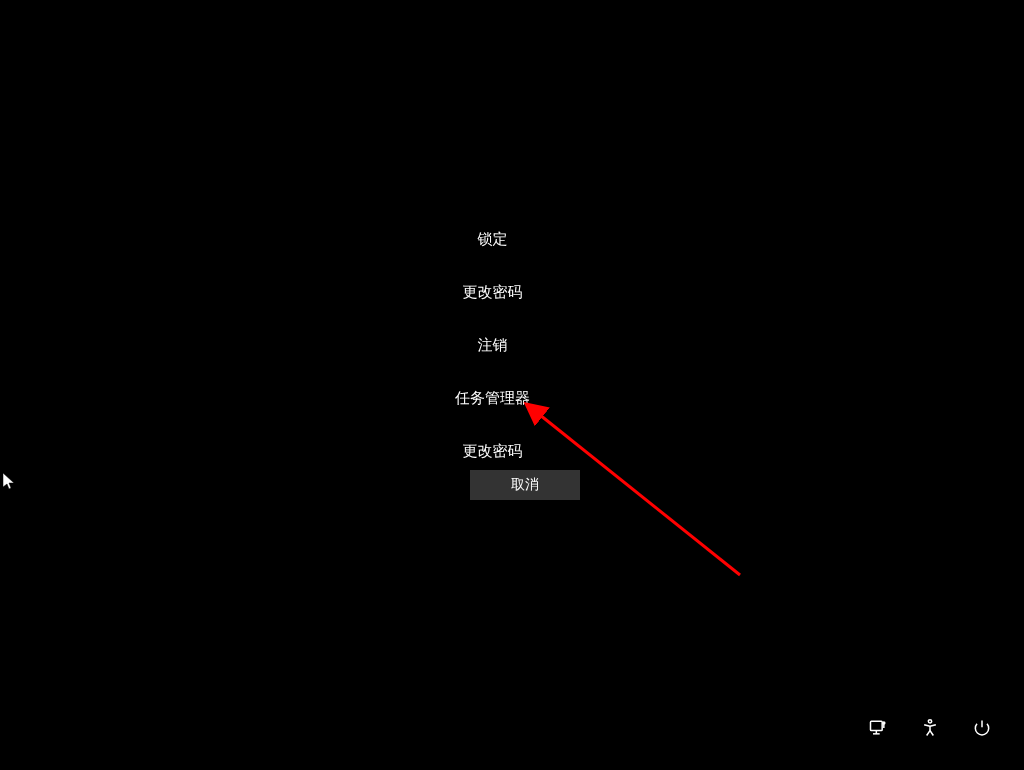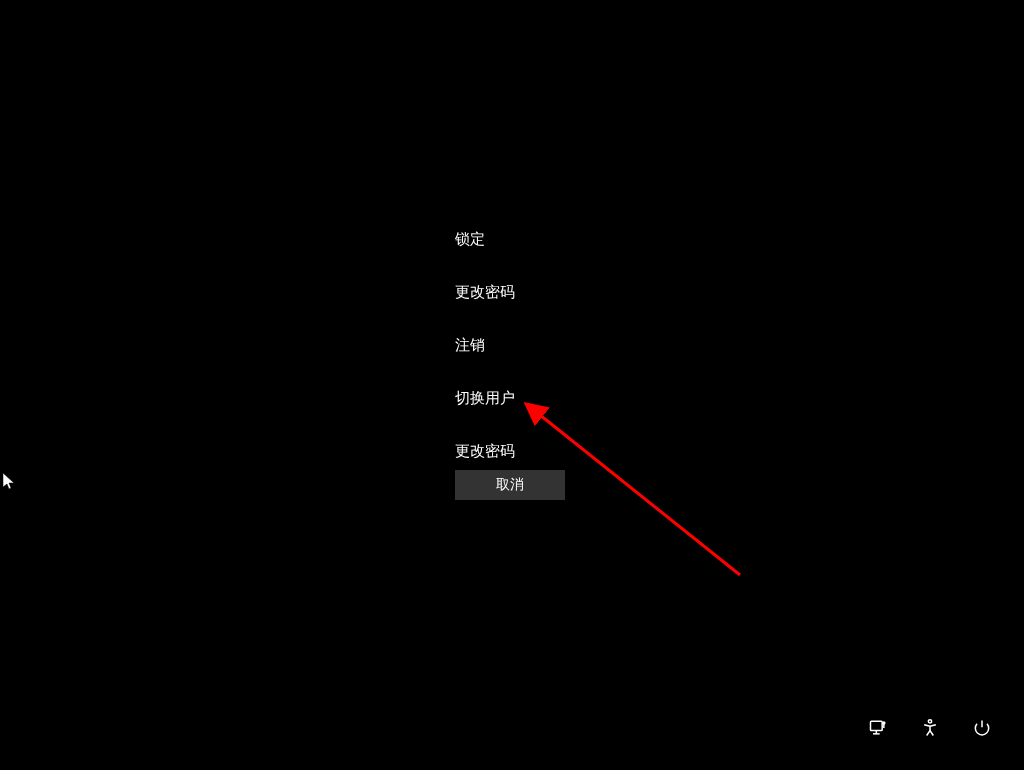--- a/index.html
+++ b/index.html
@@ -14,32 +14,33 @@
       font-family: "Microsoft YaHei", "Segoe UI", sans-serif;
       position: relative;
       overflow: hidden;
     }
     .menu-container {
       position: absolute;
       left: 455px;
       top: 220px;
       display: flex;
       flex-direction: column;
+      align-items: center;
     }
     .menu-item {
       color: #fff;
       font-size: 15px;
       padding: 10px 0;
       margin-bottom: 14px;
       cursor: pointer;
       white-space: nowrap;
     }
     .cancel-button {
       position: absolute;
-      left: 455px;
+      left: 470px;
       top: 470px;
       width: 110px;
       height: 30px;
       background: #333;
       color: #fff;
       border: none;
       font-size: 14px;
       cursor: pointer;
       font-family: inherit;
     }
@@ -86,21 +87,21 @@
   <div class="menu-item">
     <span>锁定</span>
   </div>
   <div class="menu-item">
     <span>更改密码</span>
   </div>
   <div class="menu-item">
     <span>注销</span>
   </div>
   <div class="menu-item">
-    <span>切换用户</span>
+    <span>任务管理器</span>
   </div>
   <div class="menu-item">
     <span>更改密码</span>
   </div>
 </div>
 
 <button class="cancel-button">
   <span>取消</span>
 </button>
 

